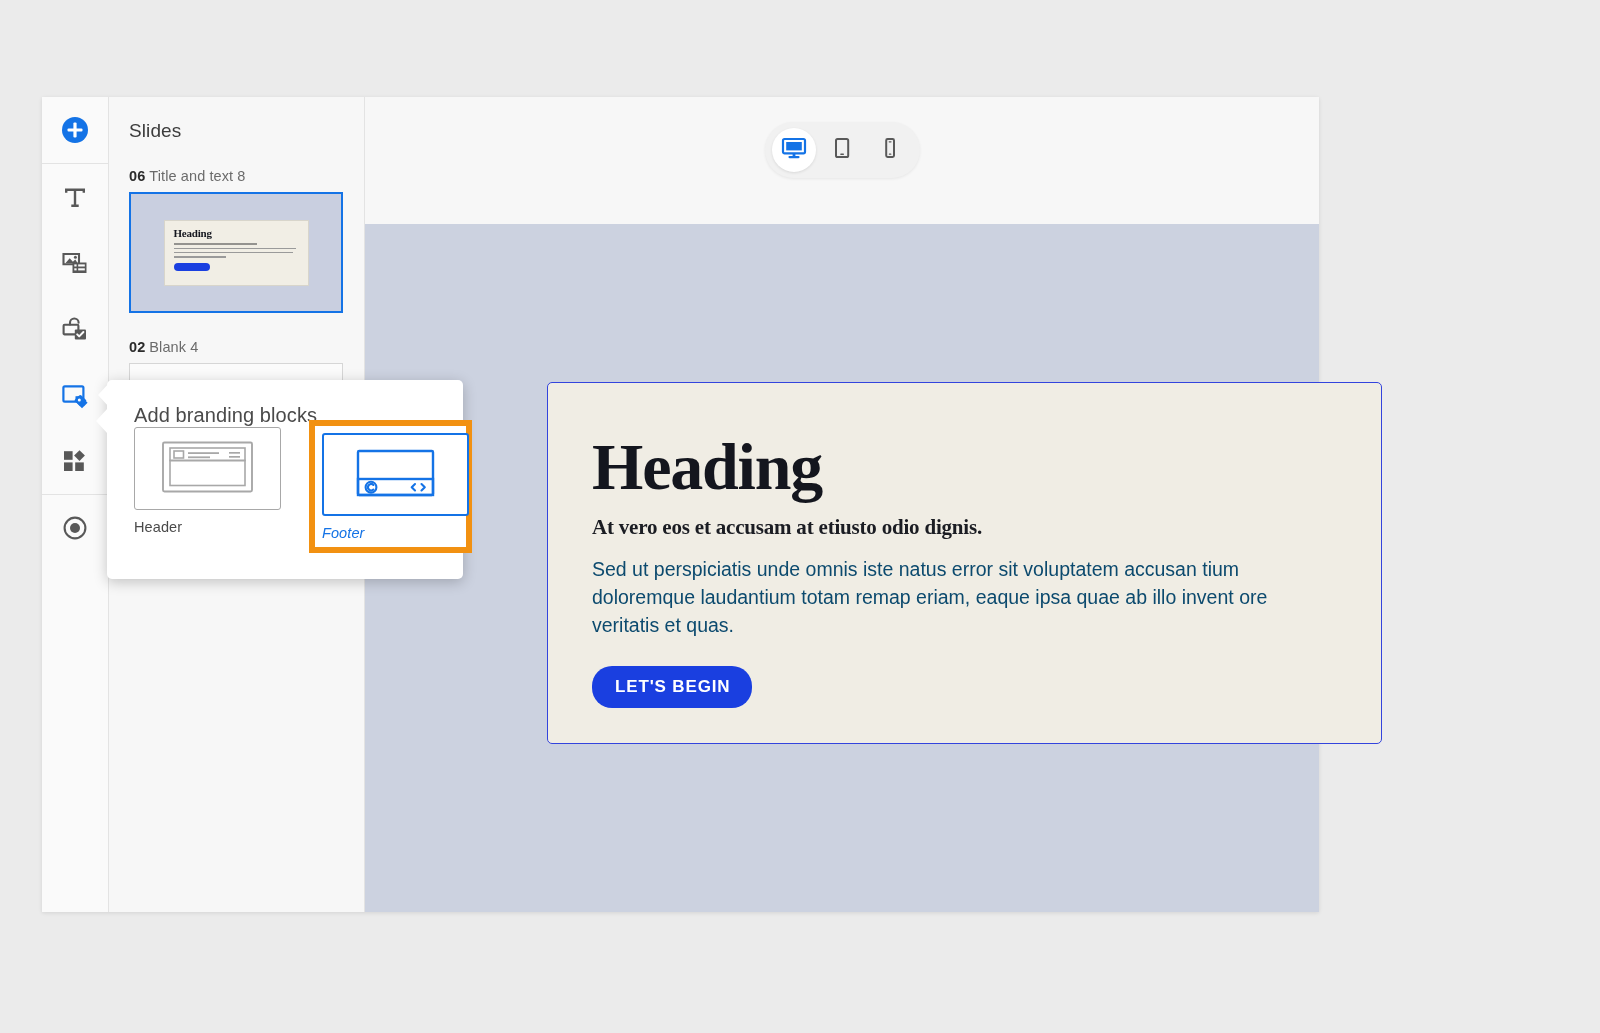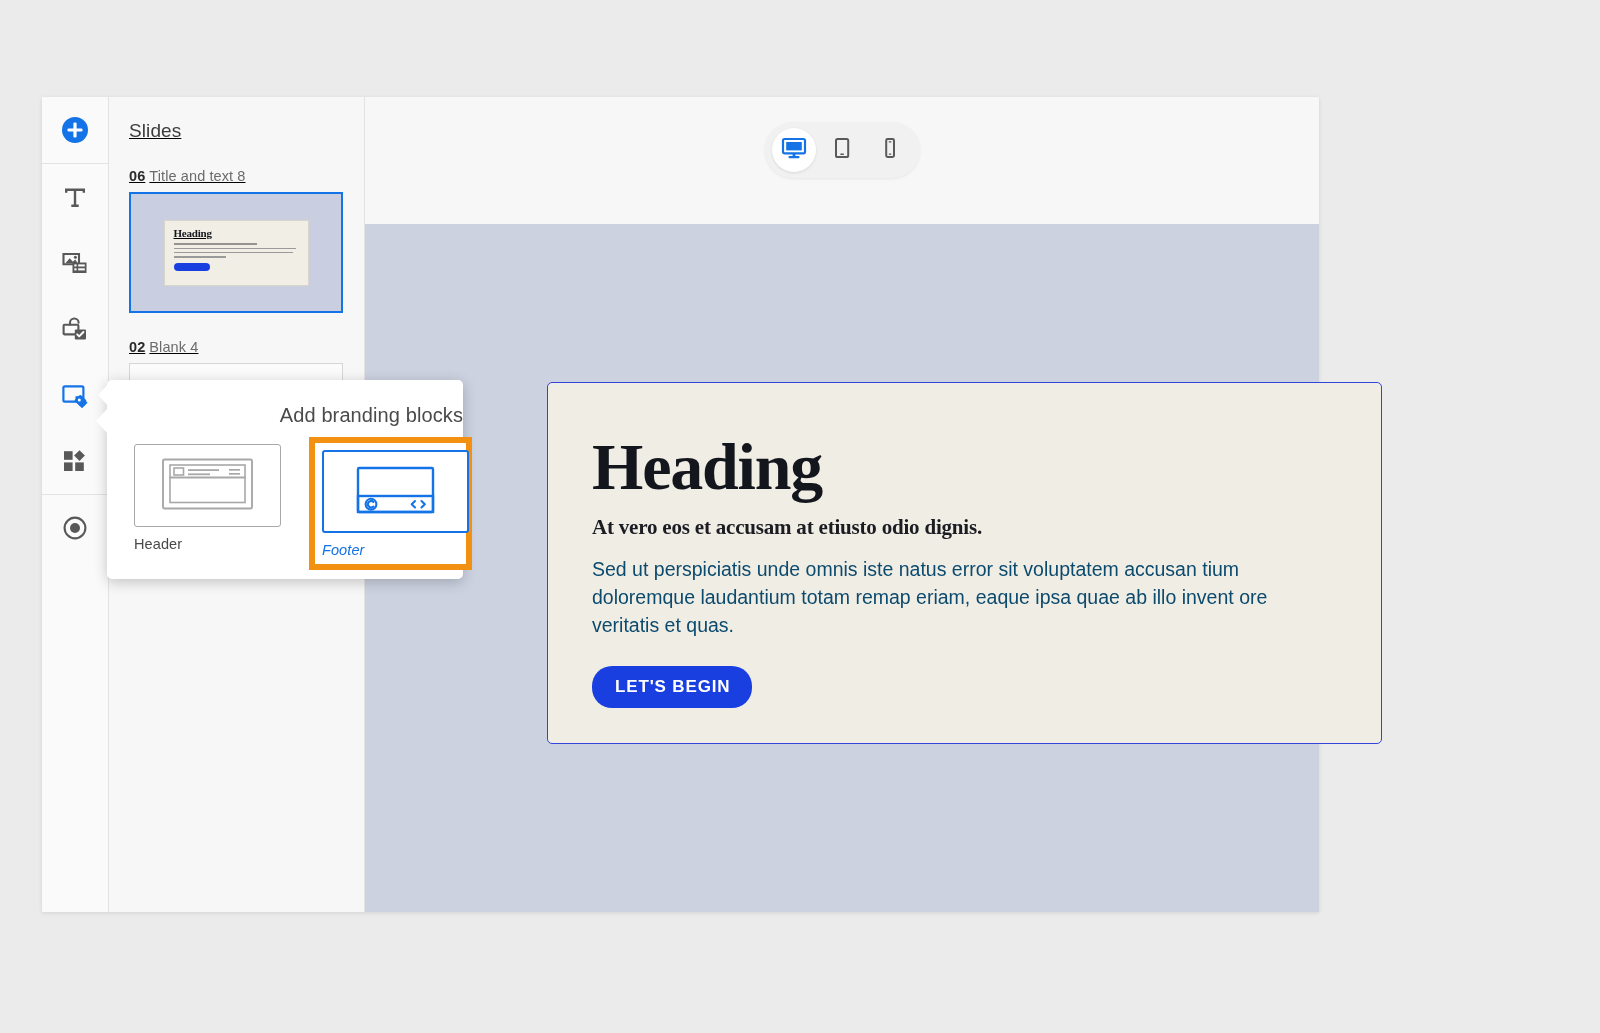--- a/index.html
+++ b/index.html
@@ -16,21 +16,20 @@
   
   .app-frame {
     position: absolute;
     left: 42px;
     top: 97px;
     width: 1277px;
     height: 815px;
     background: #ffffff;
     display: flex;
     box-shadow: 0 1px 4px rgba(0,0,0,0.10);
-    text-decoration: underline;
   }
 
   
   .icon-rail {
     width: 67px;
     height: 100%;
     background: #fafafa;
     border-right: 1px solid #e3e3e3;
     display: flex;
     flex-direction: column;
@@ -248,22 +247,20 @@
     top: 28px;
     width: 0; height: 0;
     border-top: 13px solid transparent;
     border-bottom: 13px solid transparent;
     border-right: 12px solid #ffffff;
   }
   .popup-title {
     font-size: 20px;
     color: #4a4a4a;
     letter-spacing: .1px;
-    margin-bottom: 17px;
-    text-align: right;
   }
   .popup-cards { display: flex; gap: 29px; align-items: flex-start; }
 
   .card-wrap { width: 147px; }
   .card-wrap.highlight {
     border: 6px solid #f29111;
     padding: 7px 7px 6px 7px;
     width: 163px;
     margin-left: -1px;
     margin-top: -7px;

